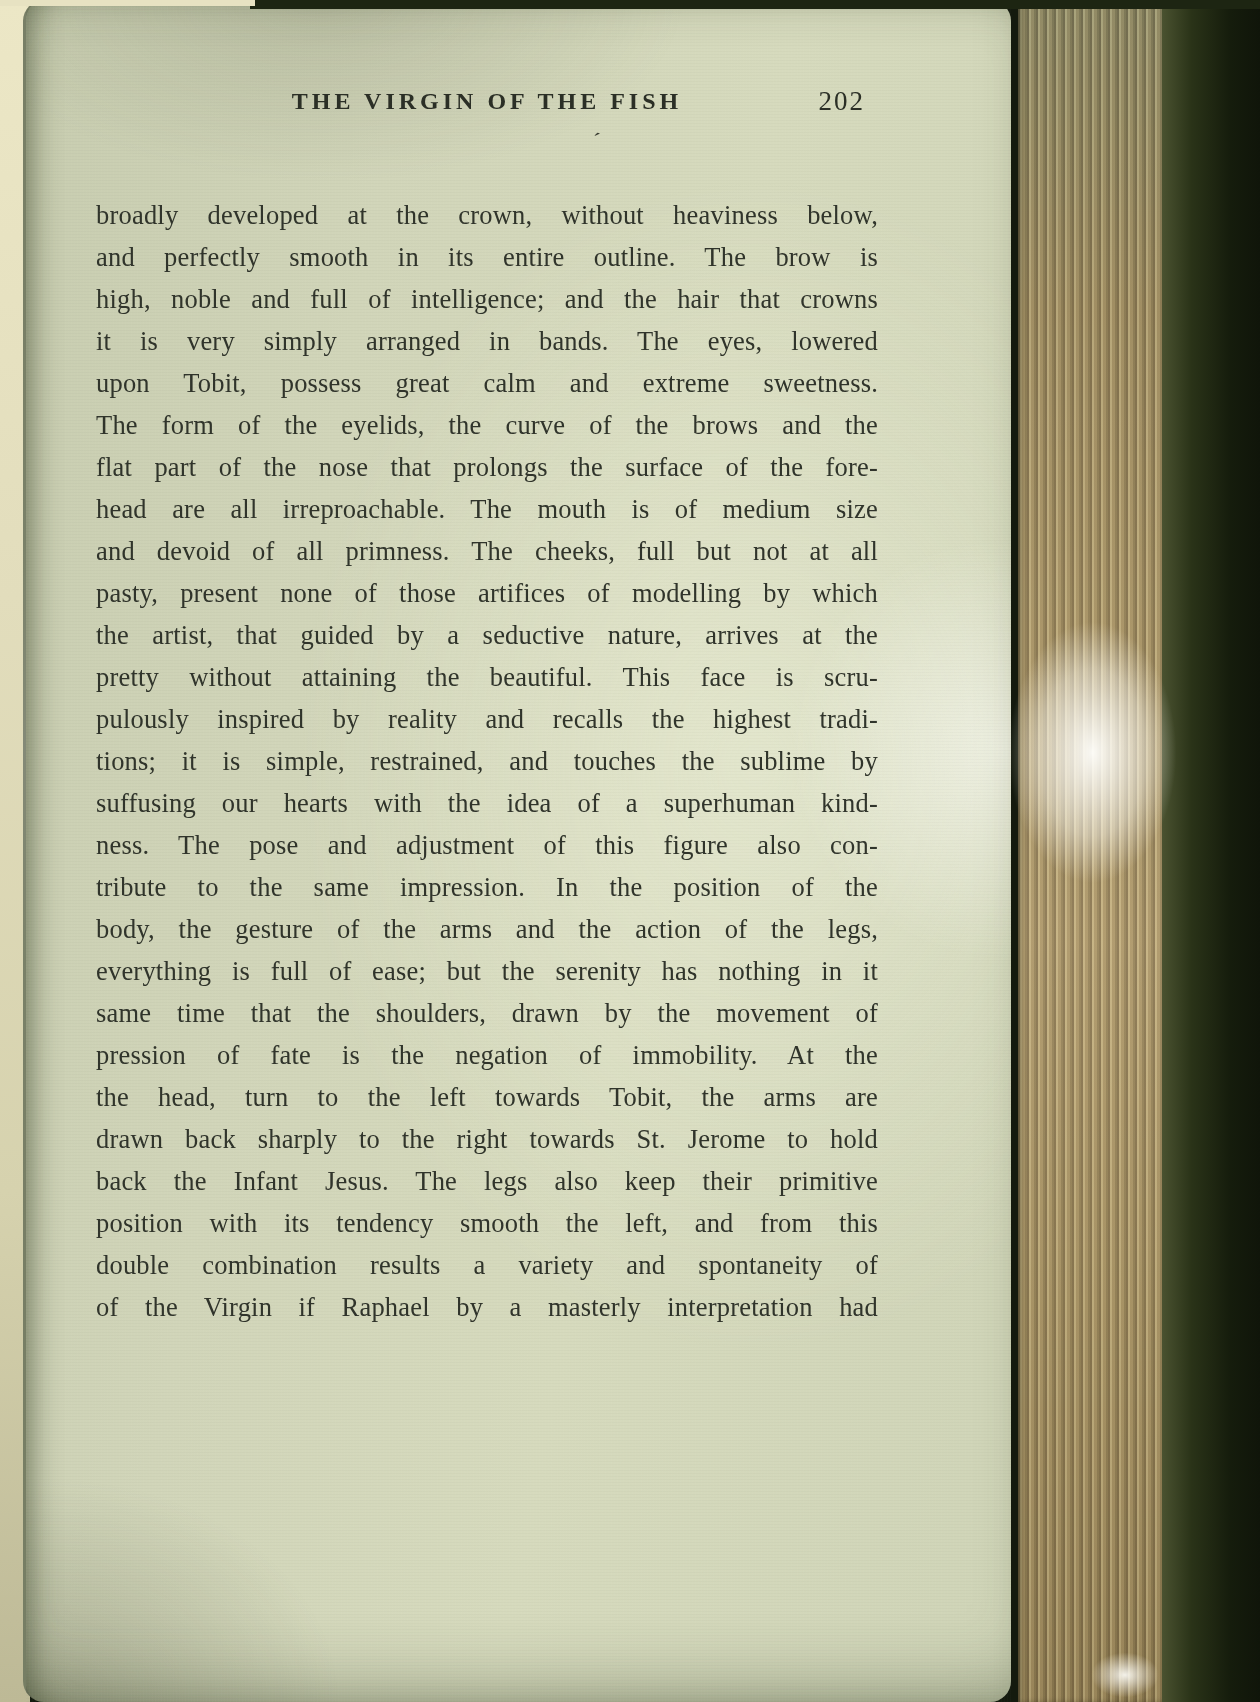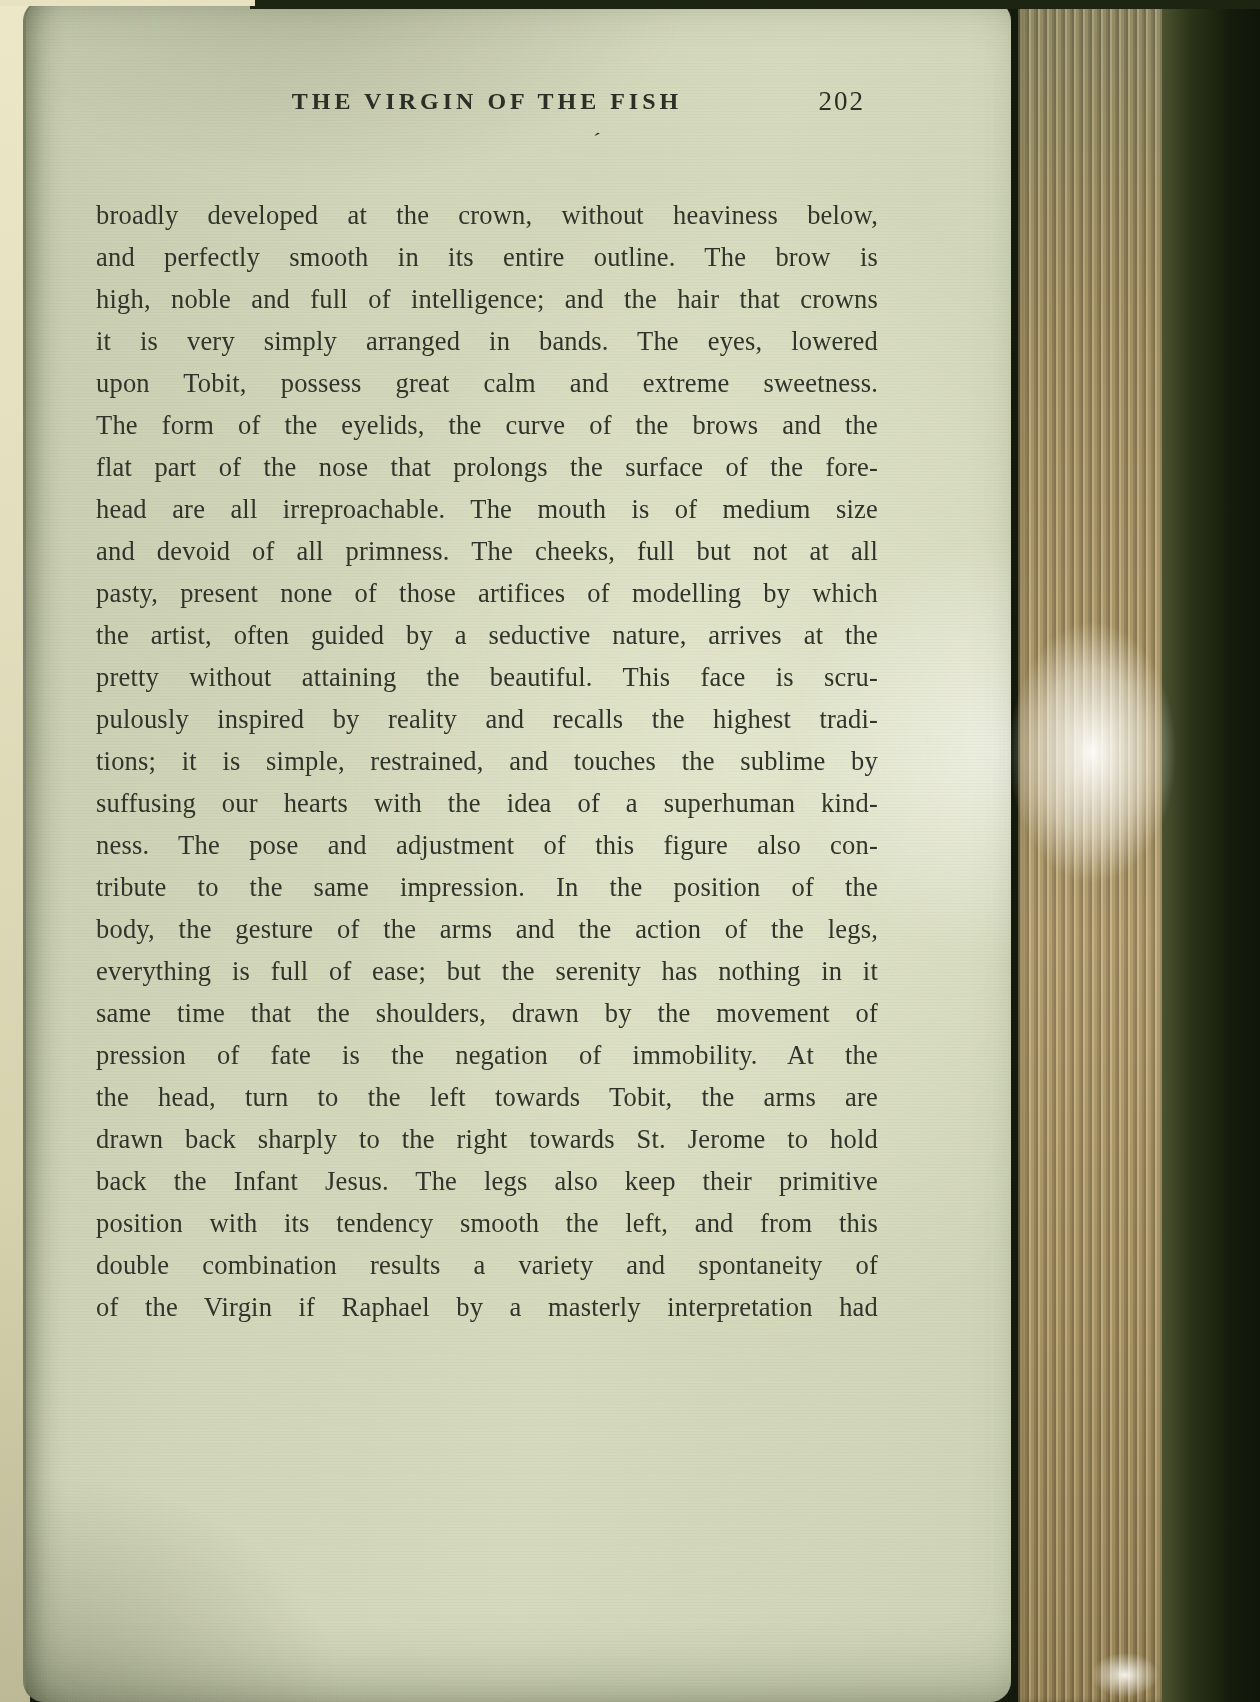--- a/index.html
+++ b/index.html
@@ -180,21 +180,21 @@
         <div class="text-line">broadly developed at the crown, without heaviness below,</div>
         <div class="text-line">and perfectly smooth in its entire outline. The brow is</div>
         <div class="text-line">high, noble and full of intelligence; and the hair that crowns</div>
         <div class="text-line">it is very simply arranged in bands. The eyes, lowered</div>
         <div class="text-line">upon Tobit, possess great calm and extreme sweetness.</div>
         <div class="text-line">The form of the eyelids, the curve of the brows and the</div>
         <div class="text-line">flat part of the nose that prolongs the surface of the fore-</div>
         <div class="text-line">head are all irreproachable. The mouth is of medium size</div>
         <div class="text-line">and devoid of all primness. The cheeks, full but not at all</div>
         <div class="text-line">pasty, present none of those artifices of modelling by which</div>
-        <div class="text-line">the artist, often guided by a seductive nature, arrives at the</div>
+        <div class="text-line">the artist, that guided by a seductive nature, arrives at the</div>
         <div class="text-line">pretty without attaining the beautiful. This face is scru-</div>
         <div class="text-line">pulously inspired by reality and recalls the highest tradi-</div>
         <div class="text-line">tions; it is simple, restrained, and touches the sublime by</div>
         <div class="text-line">suffusing our hearts with the idea of a superhuman kind-</div>
         <div class="text-line">ness. The pose and adjustment of this figure also con-</div>
         <div class="text-line">tribute to the same impression. In the position of the</div>
         <div class="text-line">body, the gesture of the arms and the action of the legs,</div>
         <div class="text-line">everything is full of ease; but the serenity has nothing in it</div>
         <div class="text-line">same time that the shoulders, drawn by the movement of</div>
         <div class="text-line">pression of fate is the negation of immobility. At the</div>

